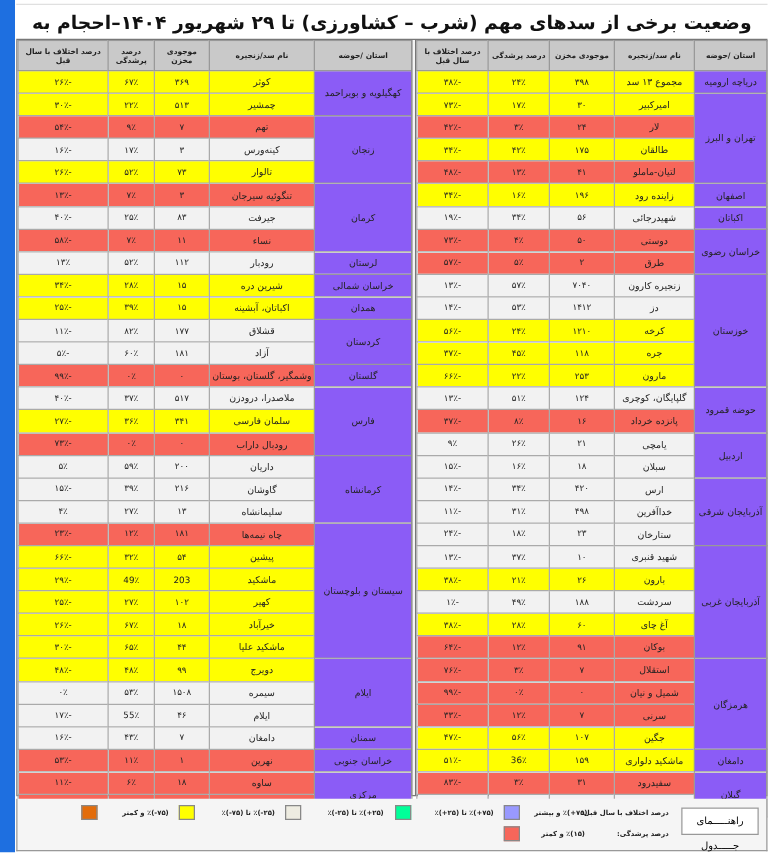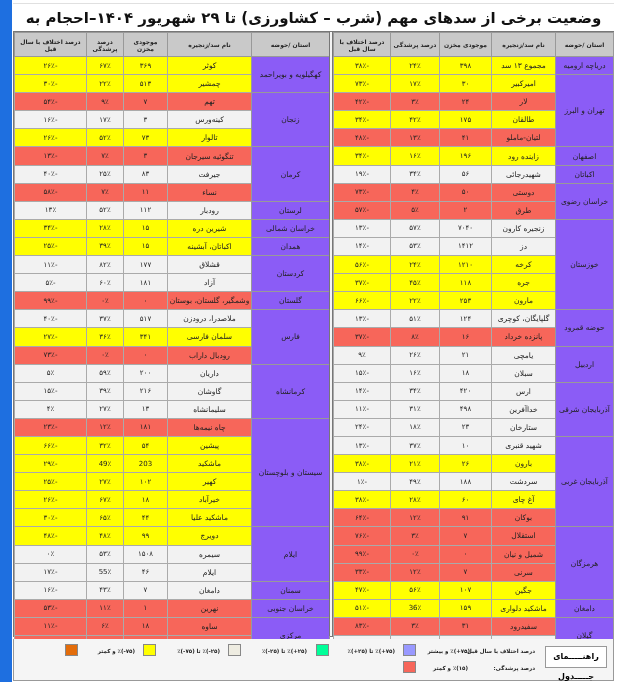--- a/index.html
+++ b/index.html
@@ -16,21 +16,21 @@
   .sep { width: 5px; height: 100%; border-left: 1px solid #777; border-right: 1px solid #777; background: #f4f4f4; }
   table { border-collapse: collapse; width: 100%; direction: rtl; table-layout: fixed; }
   th { background: #c9c9c9; height: 24px; font-size: 6px; font-weight: bold; color: #222; border: 1px solid #999; text-align: center; }
   td { height: 18.1px; font-size: 7.5px; text-align: center; border: 1px solid #aaa; color: #222; white-space: nowrap; overflow: hidden; }
   td.prov { background: #8b5cf6; font-size: 7.5px; border-color: #999; }
   td.num { font-size: 7px; }
   tr.yellow td:not(.prov) { background: #ffff00; }
   tr.red td:not(.prov) { background: #f7665a; }
   tr.gray td:not(.prov) { background: #f2f2f2; }
   .legend { position: absolute; left: 0; top: 639px; width: 601px; height: 42px; border: 1px solid #999; border-top: none; background: #f5f5f5; direction: rtl; }
-  .legend-title { position: absolute; right: 6px; top: 7px; width: 62px; height: 22px; border: 1px solid #999; background: #fff; font-size: 8px; font-weight: bold; text-align: center; line-height: 20px; }
+  .legend-title { position: absolute; right: 6px; top: 7px; width: 62px; height: 22px; border: 1px solid #999; background: #fff; font-size: 8px; font-weight: normal; text-align: center; line-height: 20px; }
   .legend-lab { position: absolute; font-size: 5.5px; font-weight: bold; color: #222; }
   .sw { position: absolute; width: 13px; height: 12px; border: 1px solid #888; }
   .sw-text { position: absolute; font-size: 5.5px; font-weight: bold; color: #222; white-space: nowrap; }
 </style>
 </head>
 <body>
 
 <div class="blue-strip"></div>
 
 <div class="sheet">

